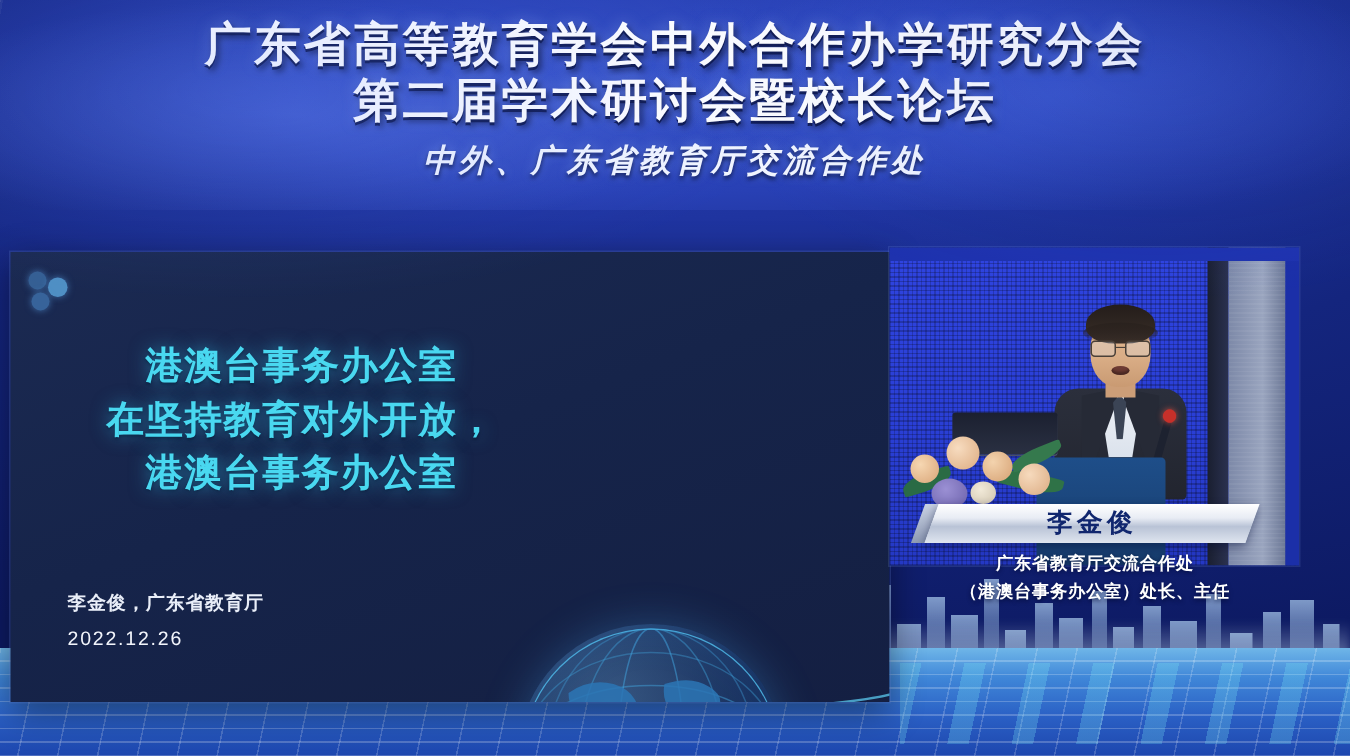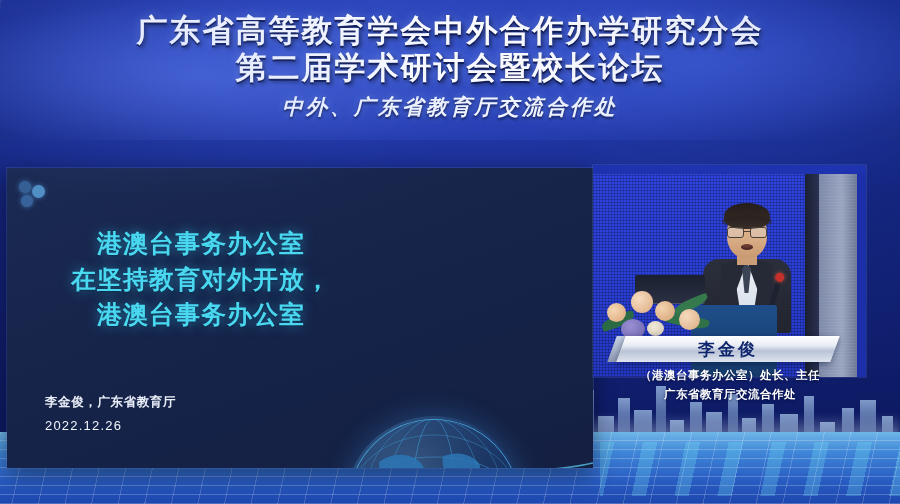--- a/index.html
+++ b/index.html
@@ -397,17 +397,17 @@
       </div>
     </div>
   </div>
 
   <div class="plate-shade"></div>
   <div class="plate-bar"></div>
   <div class="plate">
     <span class="txt">李金俊</span>
   </div>
   <div class="plate-sub">
+    <div>广东省教育厅交流合作处</div>
     <div>（港澳台事务办公室）处长、主任</div>
-    <div>广东省教育厅交流合作处</div>
   </div>
 
 </div>
 
 </body></html>

